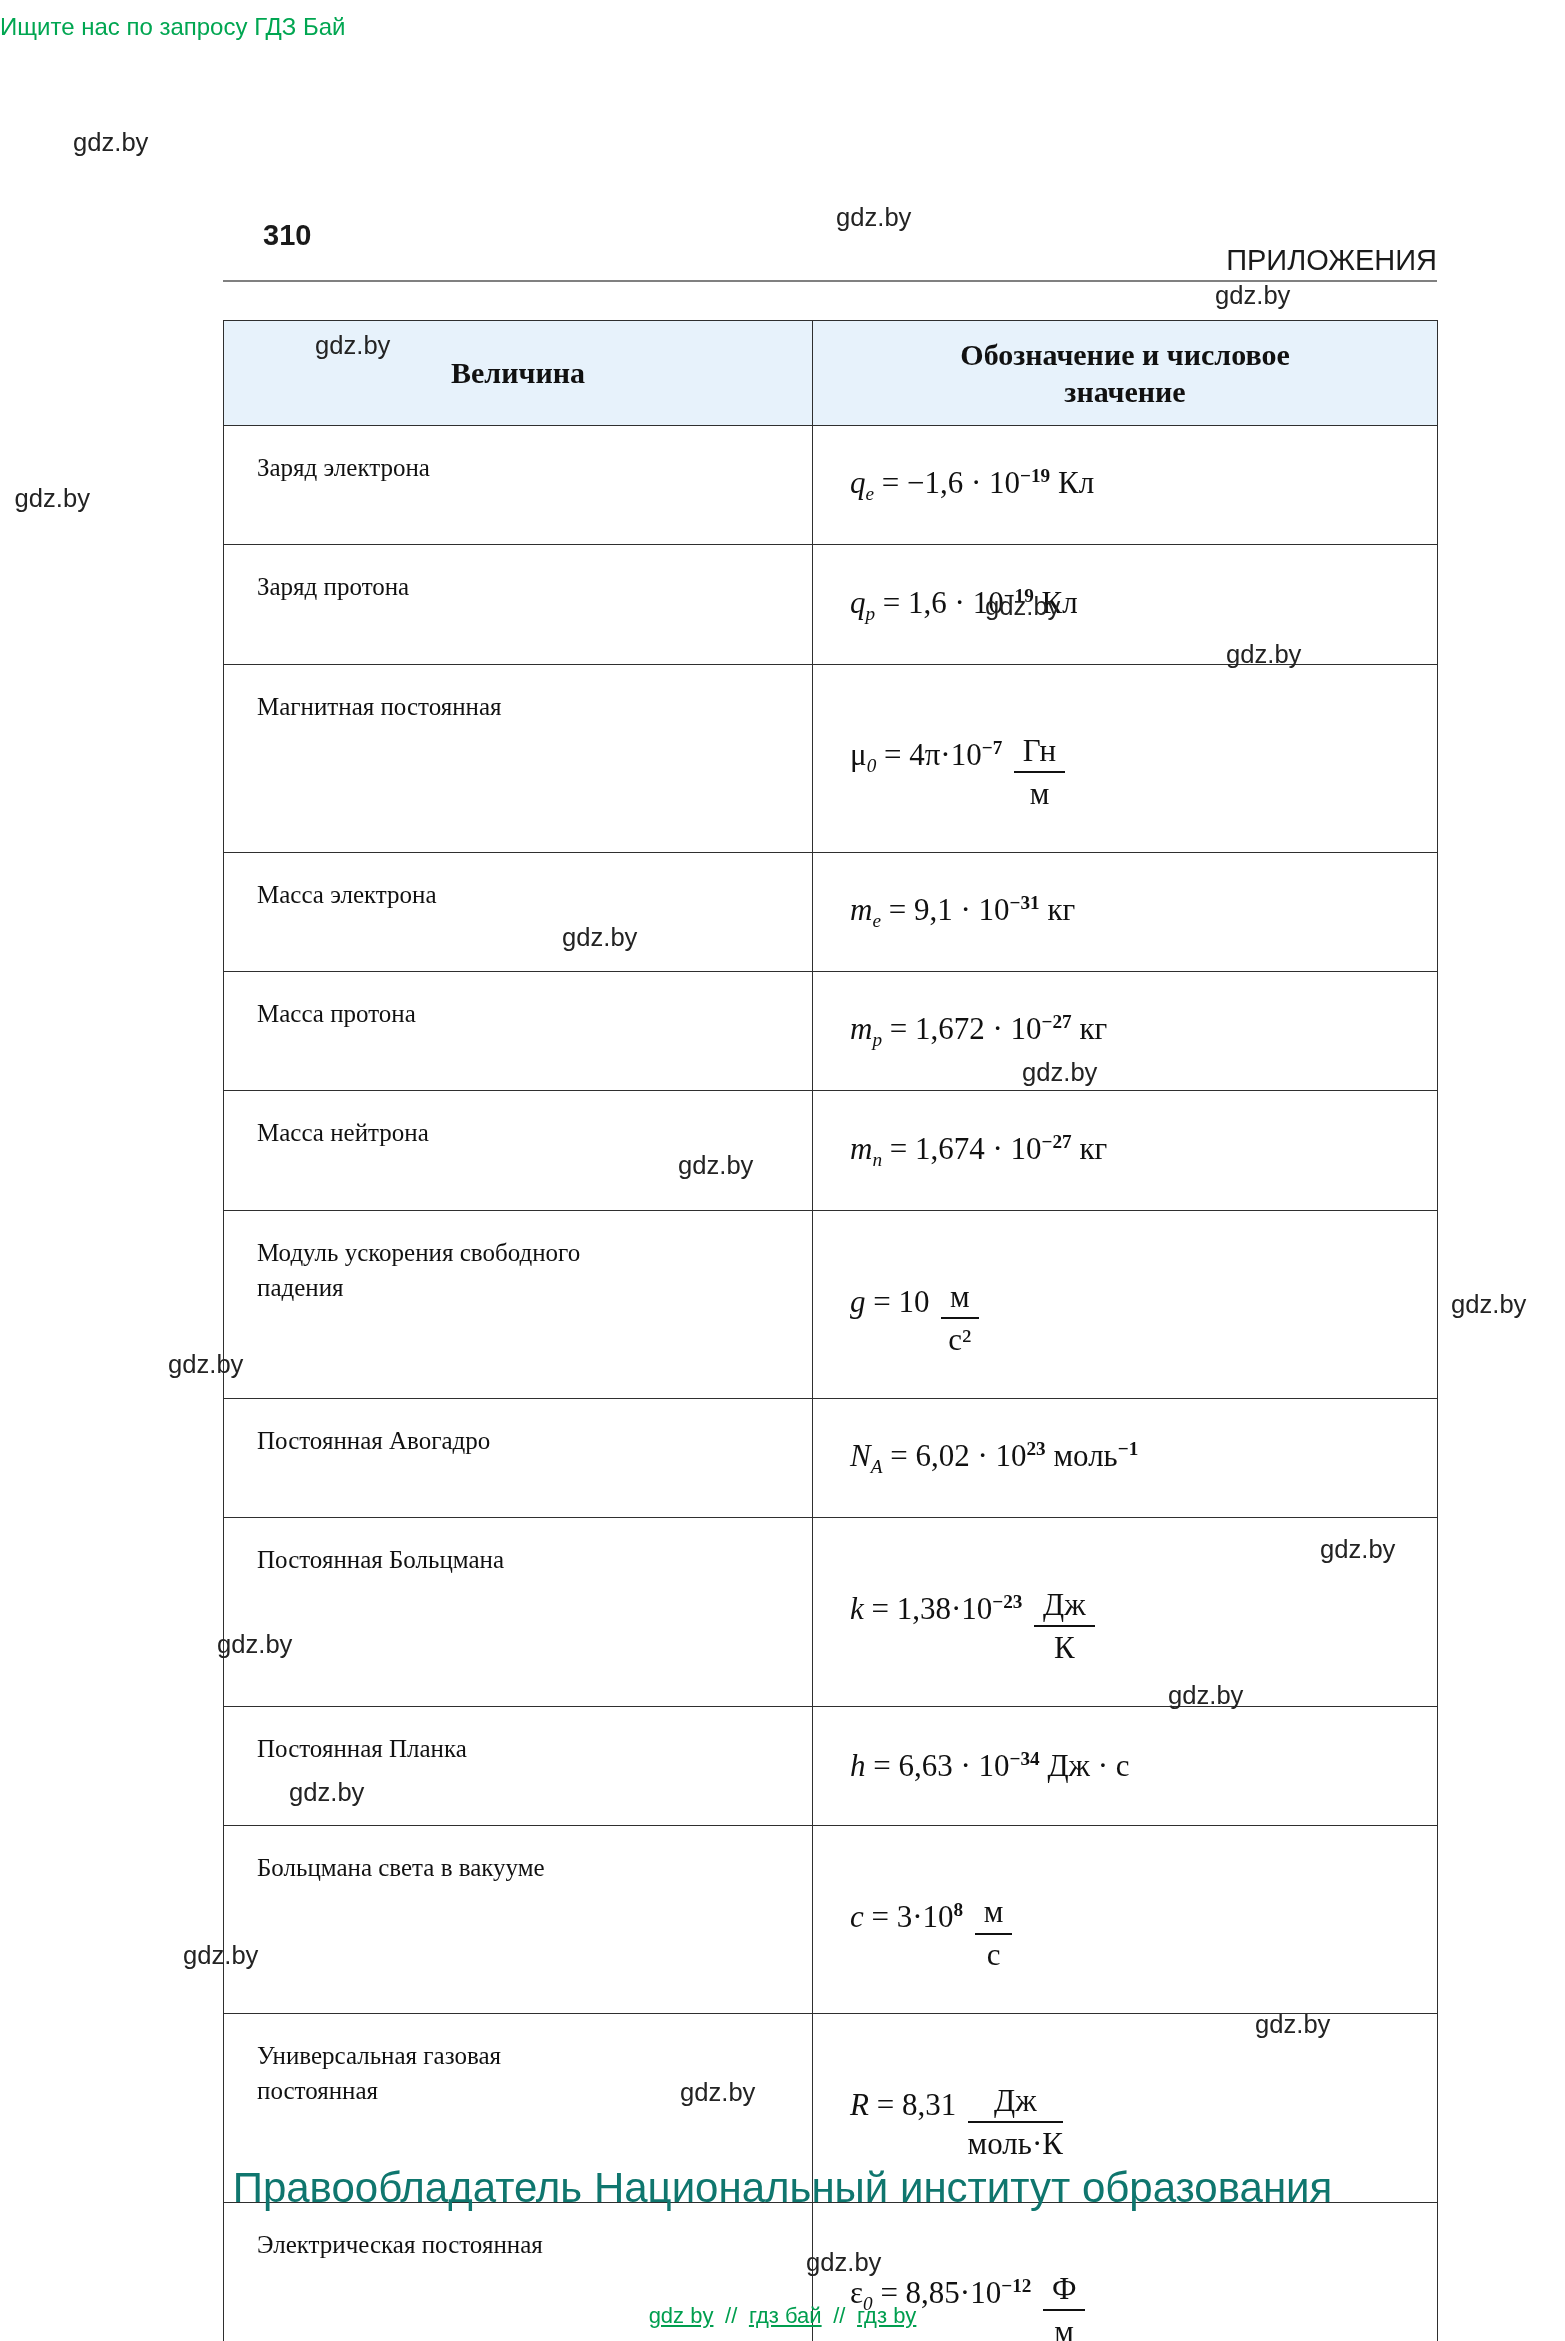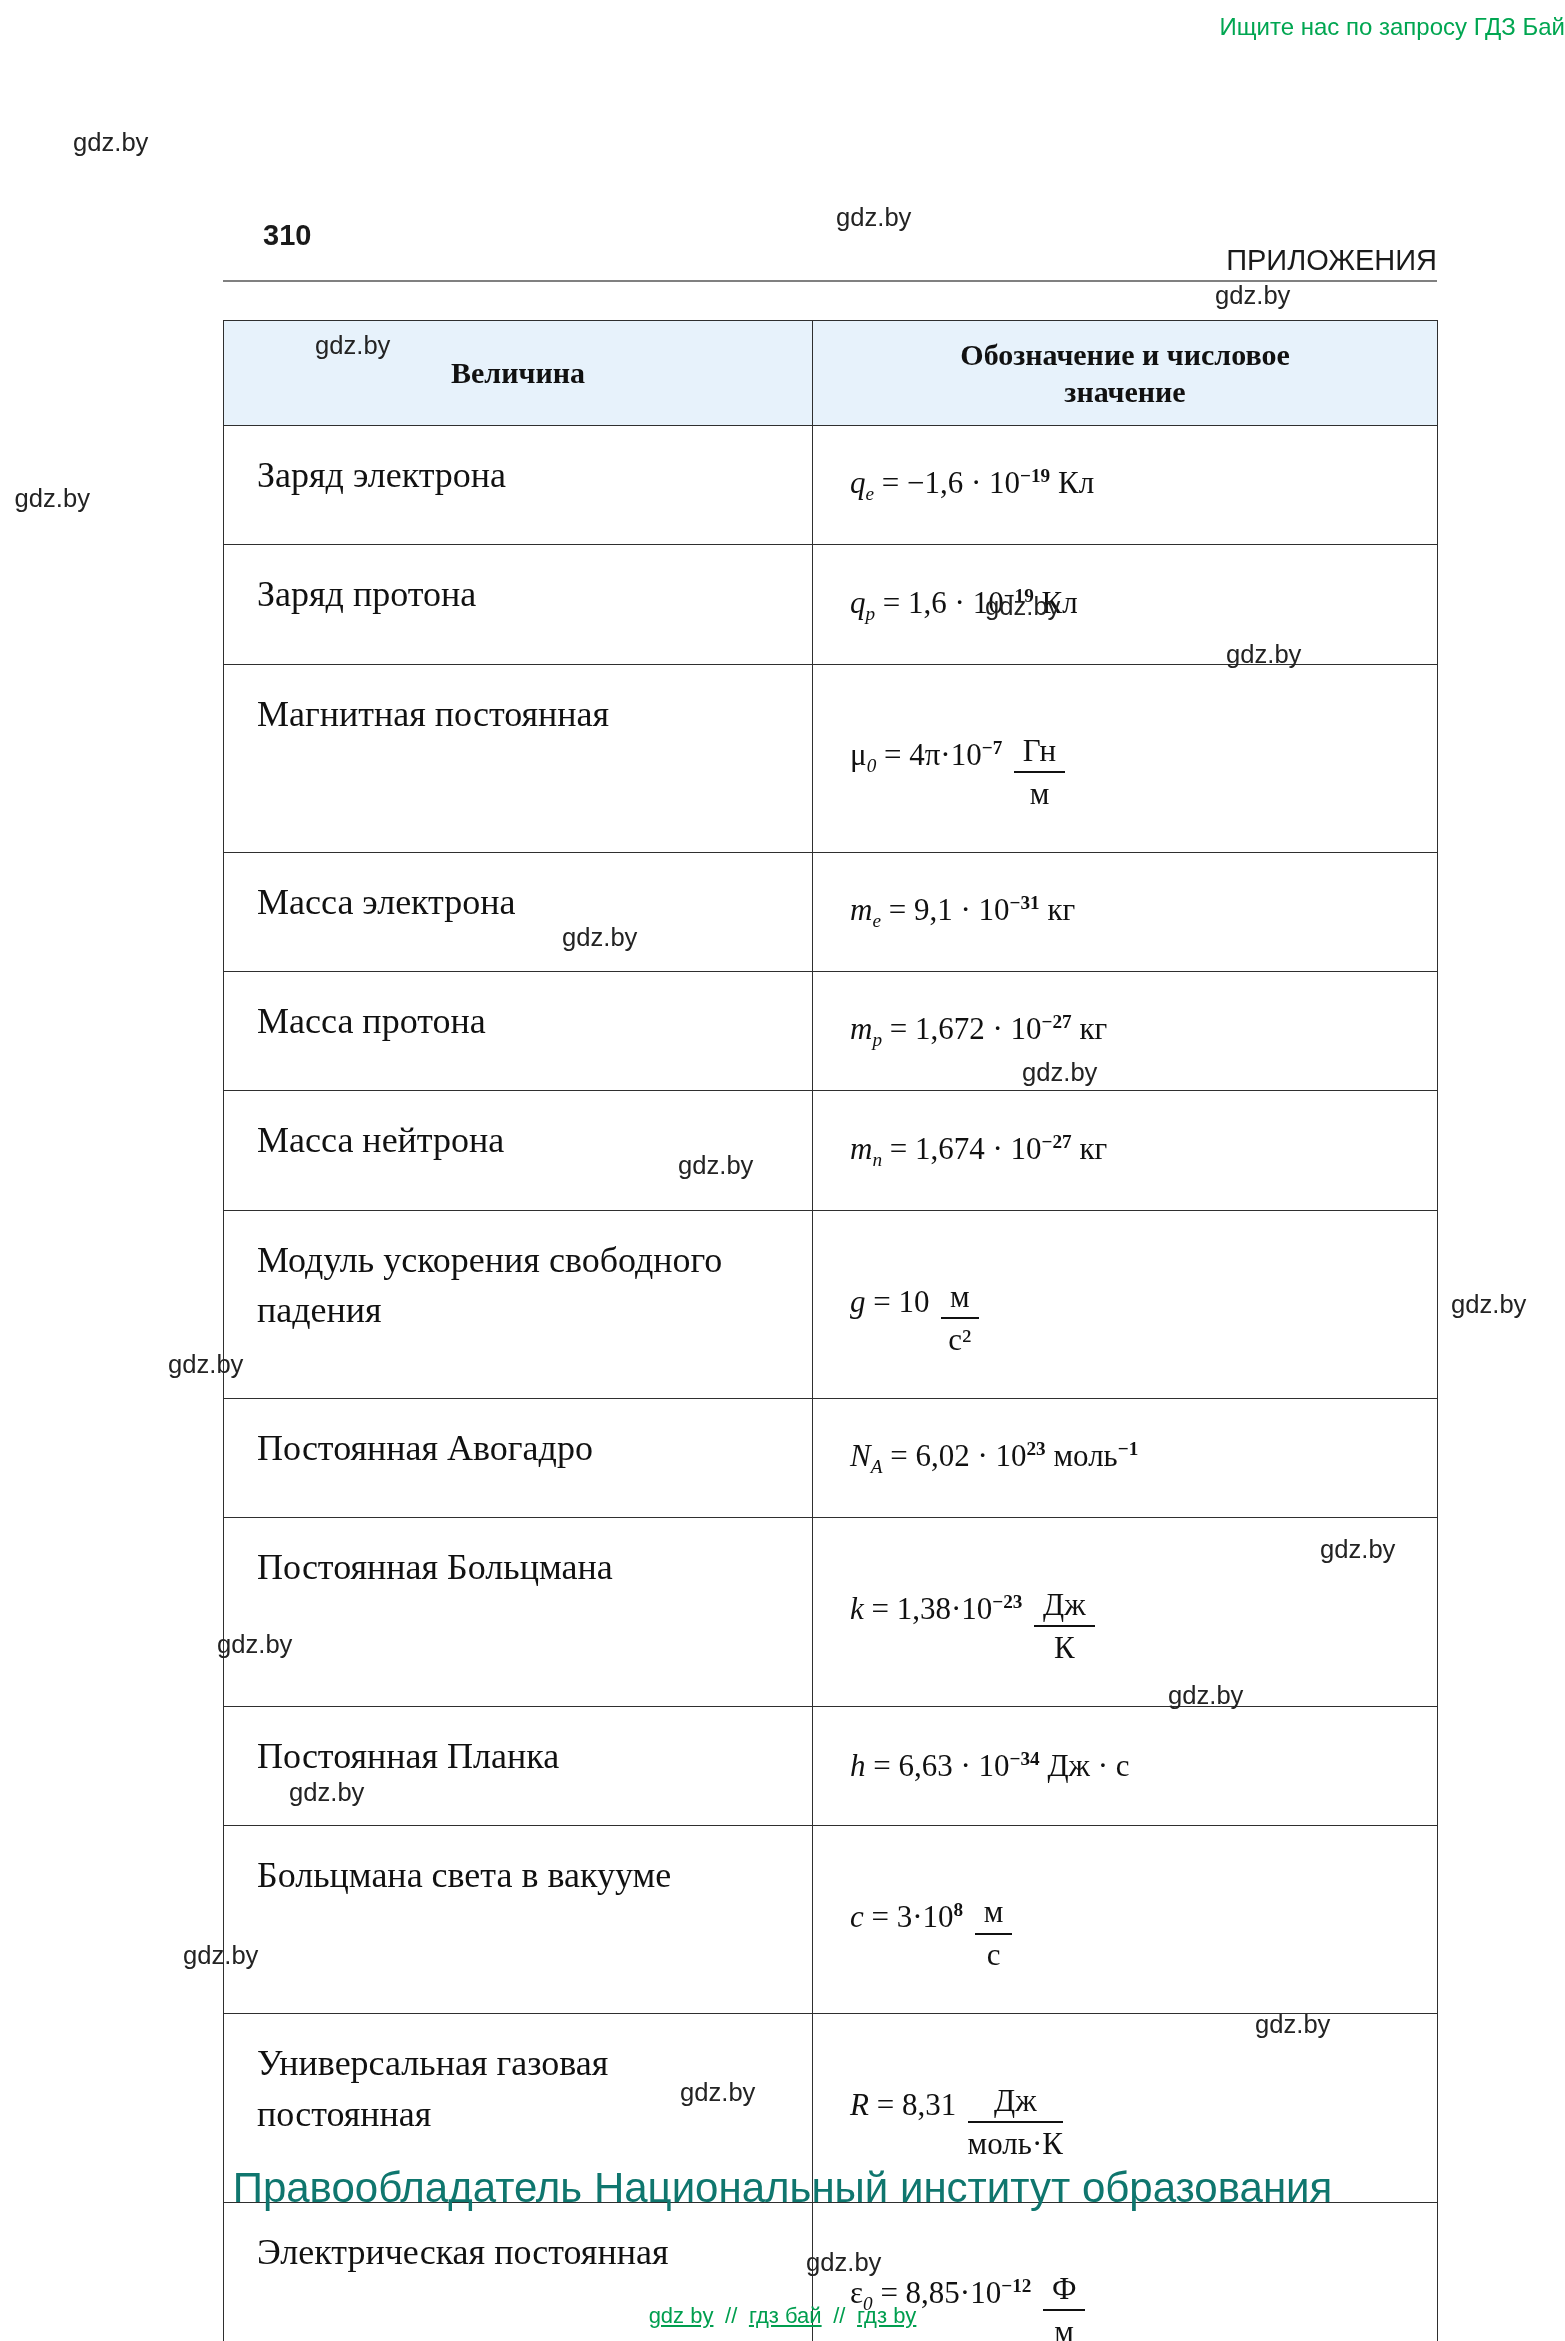--- a/index.html
+++ b/index.html
@@ -1,36 +1,36 @@
 <!DOCTYPE html>
 <html style="font-size:14.6px"><head>
 <meta charset="utf-8">
 <style>
   html,body{margin:0;padding:0;background:#ffffff;}
   .page{position:relative;width:1565px;height:2342px;background:#ffffff;overflow:hidden;
         font-family:"Liberation Sans",sans-serif;color:#1c1c1c;}
 
-  .banner{position:absolute;top:12.8px;left:0;width:100%;text-align:right;
+  .banner{position:absolute;top:12.8px;left:0;width:100%;text-align:left;
           color:#00a651;font-size:24px;}
 
   .page-number{position:absolute;left:263px;top:219px;font-size:29px;font-weight:bold;color:#1a1a1a;}
   .page-title{position:absolute;right:128px;top:228px;font-size:29px;color:#1a1a1a;margin-top:16px;}
   .header-rule{position:absolute;left:223px;top:280px;width:1214px;height:1.8px;background:#808080;}
 
   .constants-table{position:absolute;left:223px;top:320px;width:1214px;
         border-collapse:collapse;table-layout:fixed;
         font-family:"Liberation Serif",serif;color:#111;}
   .constants-table col.c1{width:589px;}
   .constants-table col.c2{width:625px;}
   .constants-table th,.constants-table td{border:1.8px solid #2f2f2f;}
   .constants-table th{background:#e7f2fb;font-size:30px;font-weight:bold;text-align:center;
         vertical-align:middle;height:102px;white-space:pre-line;line-height:1.25;}
   tr.normal td{height:87px;}
   tr.tall td{height:156px;}
-  td.label-cell{vertical-align:top;padding:24px 16.4px 7.3px 33px;font-size:36px;
+  td.label-cell{vertical-align:top;padding:24px 16.4px 7.3px 33px;font-size:25px;
         white-space:pre-line;line-height:1.4;}
   td.value-cell{vertical-align:middle;padding-left:37px;font-size:31px;}
 
   .formula{white-space:nowrap;}
   .formula .i{font-style:italic;}
   .formula .r{font-style:normal;}
   .formula .sub{font-size:0.62em;vertical-align:-0.35em;font-style:italic;}
   .formula .sup{font-size:0.62em;vertical-align:0.55em;font-weight:bold;}
   .frac{display:inline-block;vertical-align:middle;text-align:center;margin:0 3.7px;line-height:1.15;}
   .frac .num{display:block;border-bottom:2.3px solid #111;padding:0 9.1px 2.7px;margin-top:28px;}

